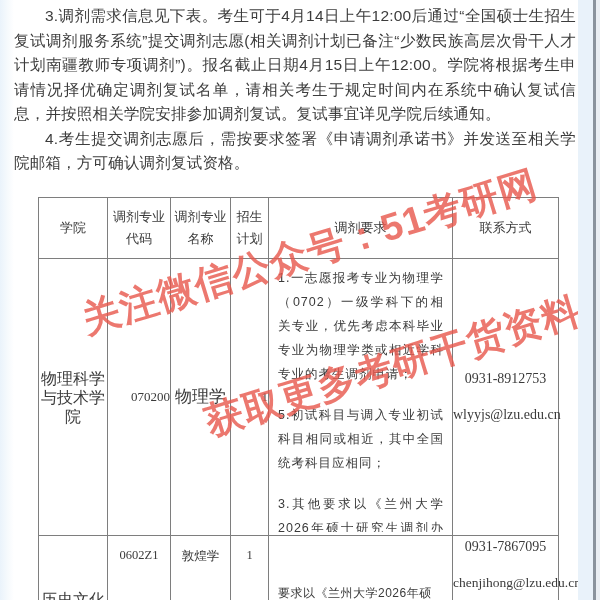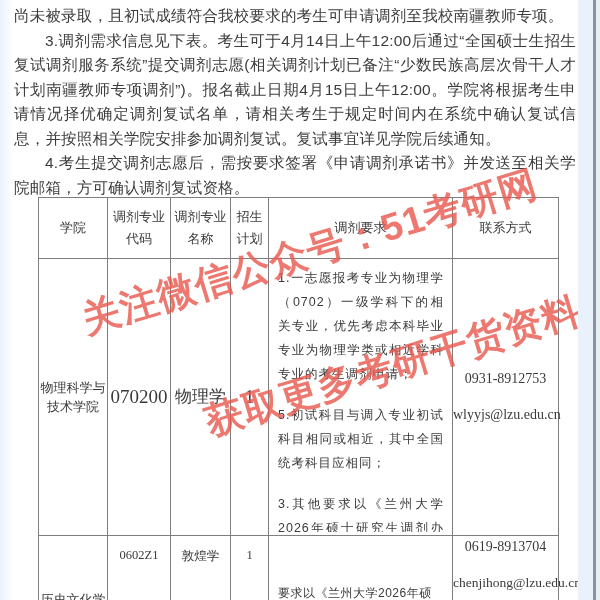--- a/index.html
+++ b/index.html
@@ -37,22 +37,22 @@
   
   .table-wrap{position:absolute;left:38px;top:197px;width:520px;z-index:2;}
   table{border-collapse:collapse;table-layout:fixed;width:520px;color:#3a3a3a;}
   th,td{border:1px solid #7e7e7e;padding:0;font-weight:normal;}
   th{
     height:60px;text-align:center;vertical-align:middle;
     font-size:13px;line-height:22px;
   }
   .row1 td{height:276px;}
   .cell-mid{text-align:center;vertical-align:middle;font-size:17px;line-height:20px;}
-  .college-cell{font-size:13px;line-height:19px;padding:0 1px;border-radius:11px;}
-  .mono-num{font-family:"Liberation Serif",serif;font-size:19px;}
+  .college-cell{font-size:16px;line-height:19px;padding:0 1px;border-radius:11px;}
+  .mono-num{font-family:"Liberation Serif",serif;font-size:13px;text-align:right;}
   .req-cell{vertical-align:top;padding:0;}
   .req-box{
     height:266px;overflow:hidden;padding:7px 8px 0 9px;
     font-size:12.5px;line-height:24px;letter-spacing:1px;text-align:justify;
   }
   .req-box p{margin:0 0 17px 0;}
   .contact-cell{
     text-align:center;vertical-align:middle;
     font-family:"Liberation Serif",serif;font-size:14px;
   }
@@ -78,21 +78,20 @@
   }
   #wm1{left:76px;top:297px;}
   #wm2{left:199px;top:399px;}
 </style>
 </head>
 <body>
 
 <div class="edge-left"></div>
 
 <div class="content">
-  <p>尚未被录取，且初试成绩符合我校要求的考生可申请调剂至我校南疆教师专项。</p>
   <p class="indent">3.调剂需求信息见下表。考生可于4月14日上午12:00后通过“全国硕士生招生复试调剂服务系统”提交调剂志愿(相关调剂计划已备注“少数民族高层次骨干人才计划南疆教师专项调剂”)。报名截止日期4月15日上午12:00。学院将根据考生申请情况择优确定调剂复试名单，请相关考生于规定时间内在系统中确认复试信息，并按照相关学院安排参加调剂复试。复试事宜详见学院后续通知。</p>
   <p class="indent">4.考生提交调剂志愿后，需按要求签署《申请调剂承诺书》并发送至相关学院邮箱，方可确认调剂复试资格。</p>
 </div>
 
 <div class="table-wrap">
   <table>
     <colgroup>
       <col style="width:69px">
         <col style="width:63px">
         <col style="width:60px">
@@ -126,21 +125,21 @@
         <div class="email">wlyyjs@lzu.edu.cn</div>
       </td>
     </tr>
     <tr class="row2">
       <td class="college-cell">历史文化学院</td>
       <td class="cell-top-mid mono-num">0602Z1</td>
       <td class="cell-top-mid">敦煌学</td>
       <td class="cell-top-mid mono-num">1</td>
       <td class="req2">要求以《兰州大学2026年硕士研</td>
       <td class="contact2">
-        <div class="phone">0619-8913704</div>
+        <div class="phone">0931-7867095</div>
         <div class="email">chenjihong@lzu.edu.cn</div>
       </td>
     </tr>
   </tbody>
     </table>
 </div>
 
 <div class="wm" id="wm1">关注微信公众号：51考研网</div>
 <div class="wm" id="wm2">获取更多考研干货资料</div>
 

